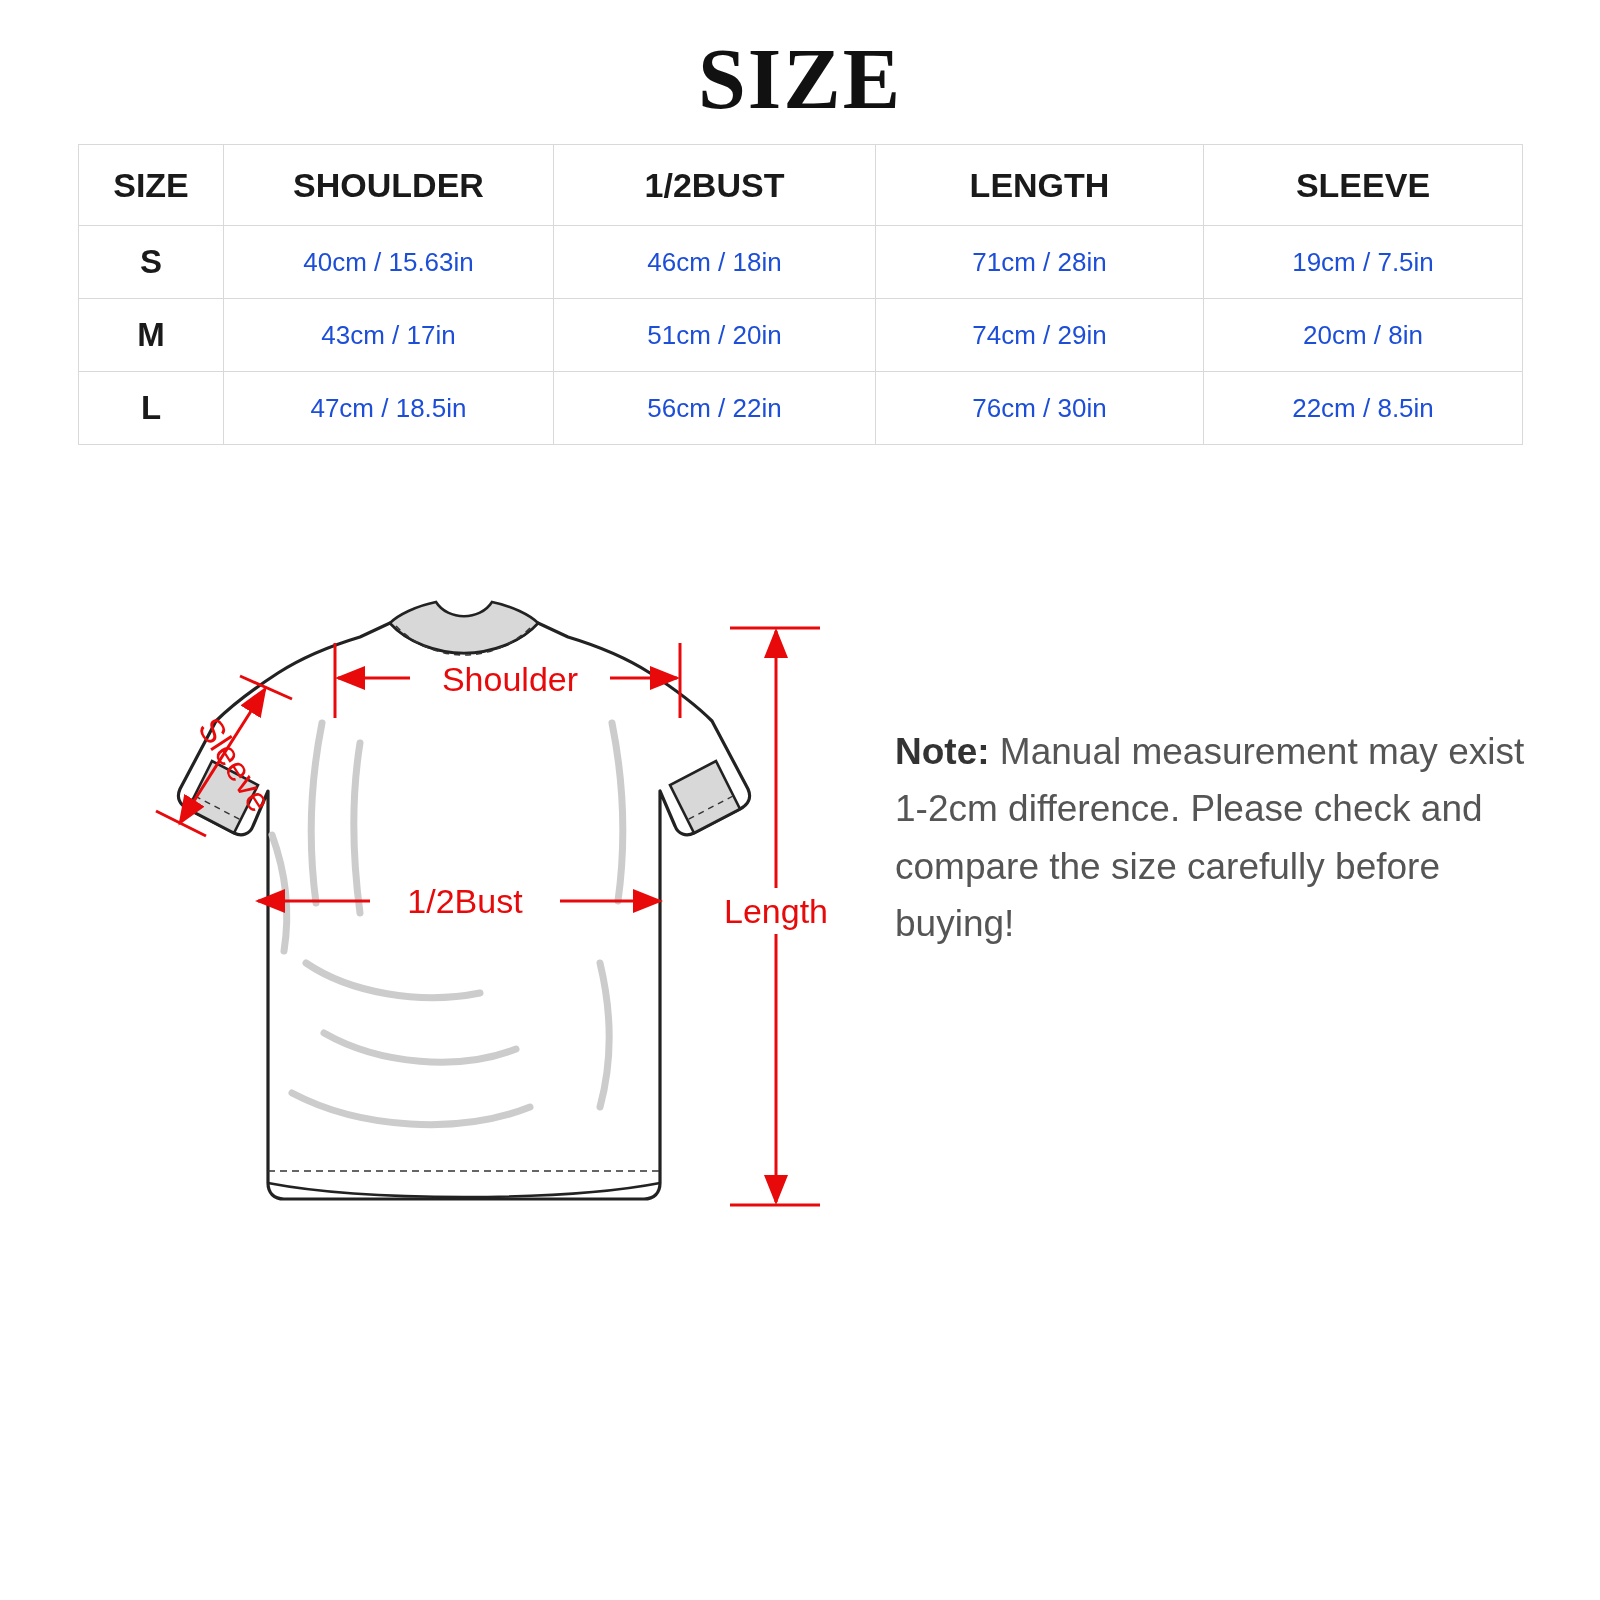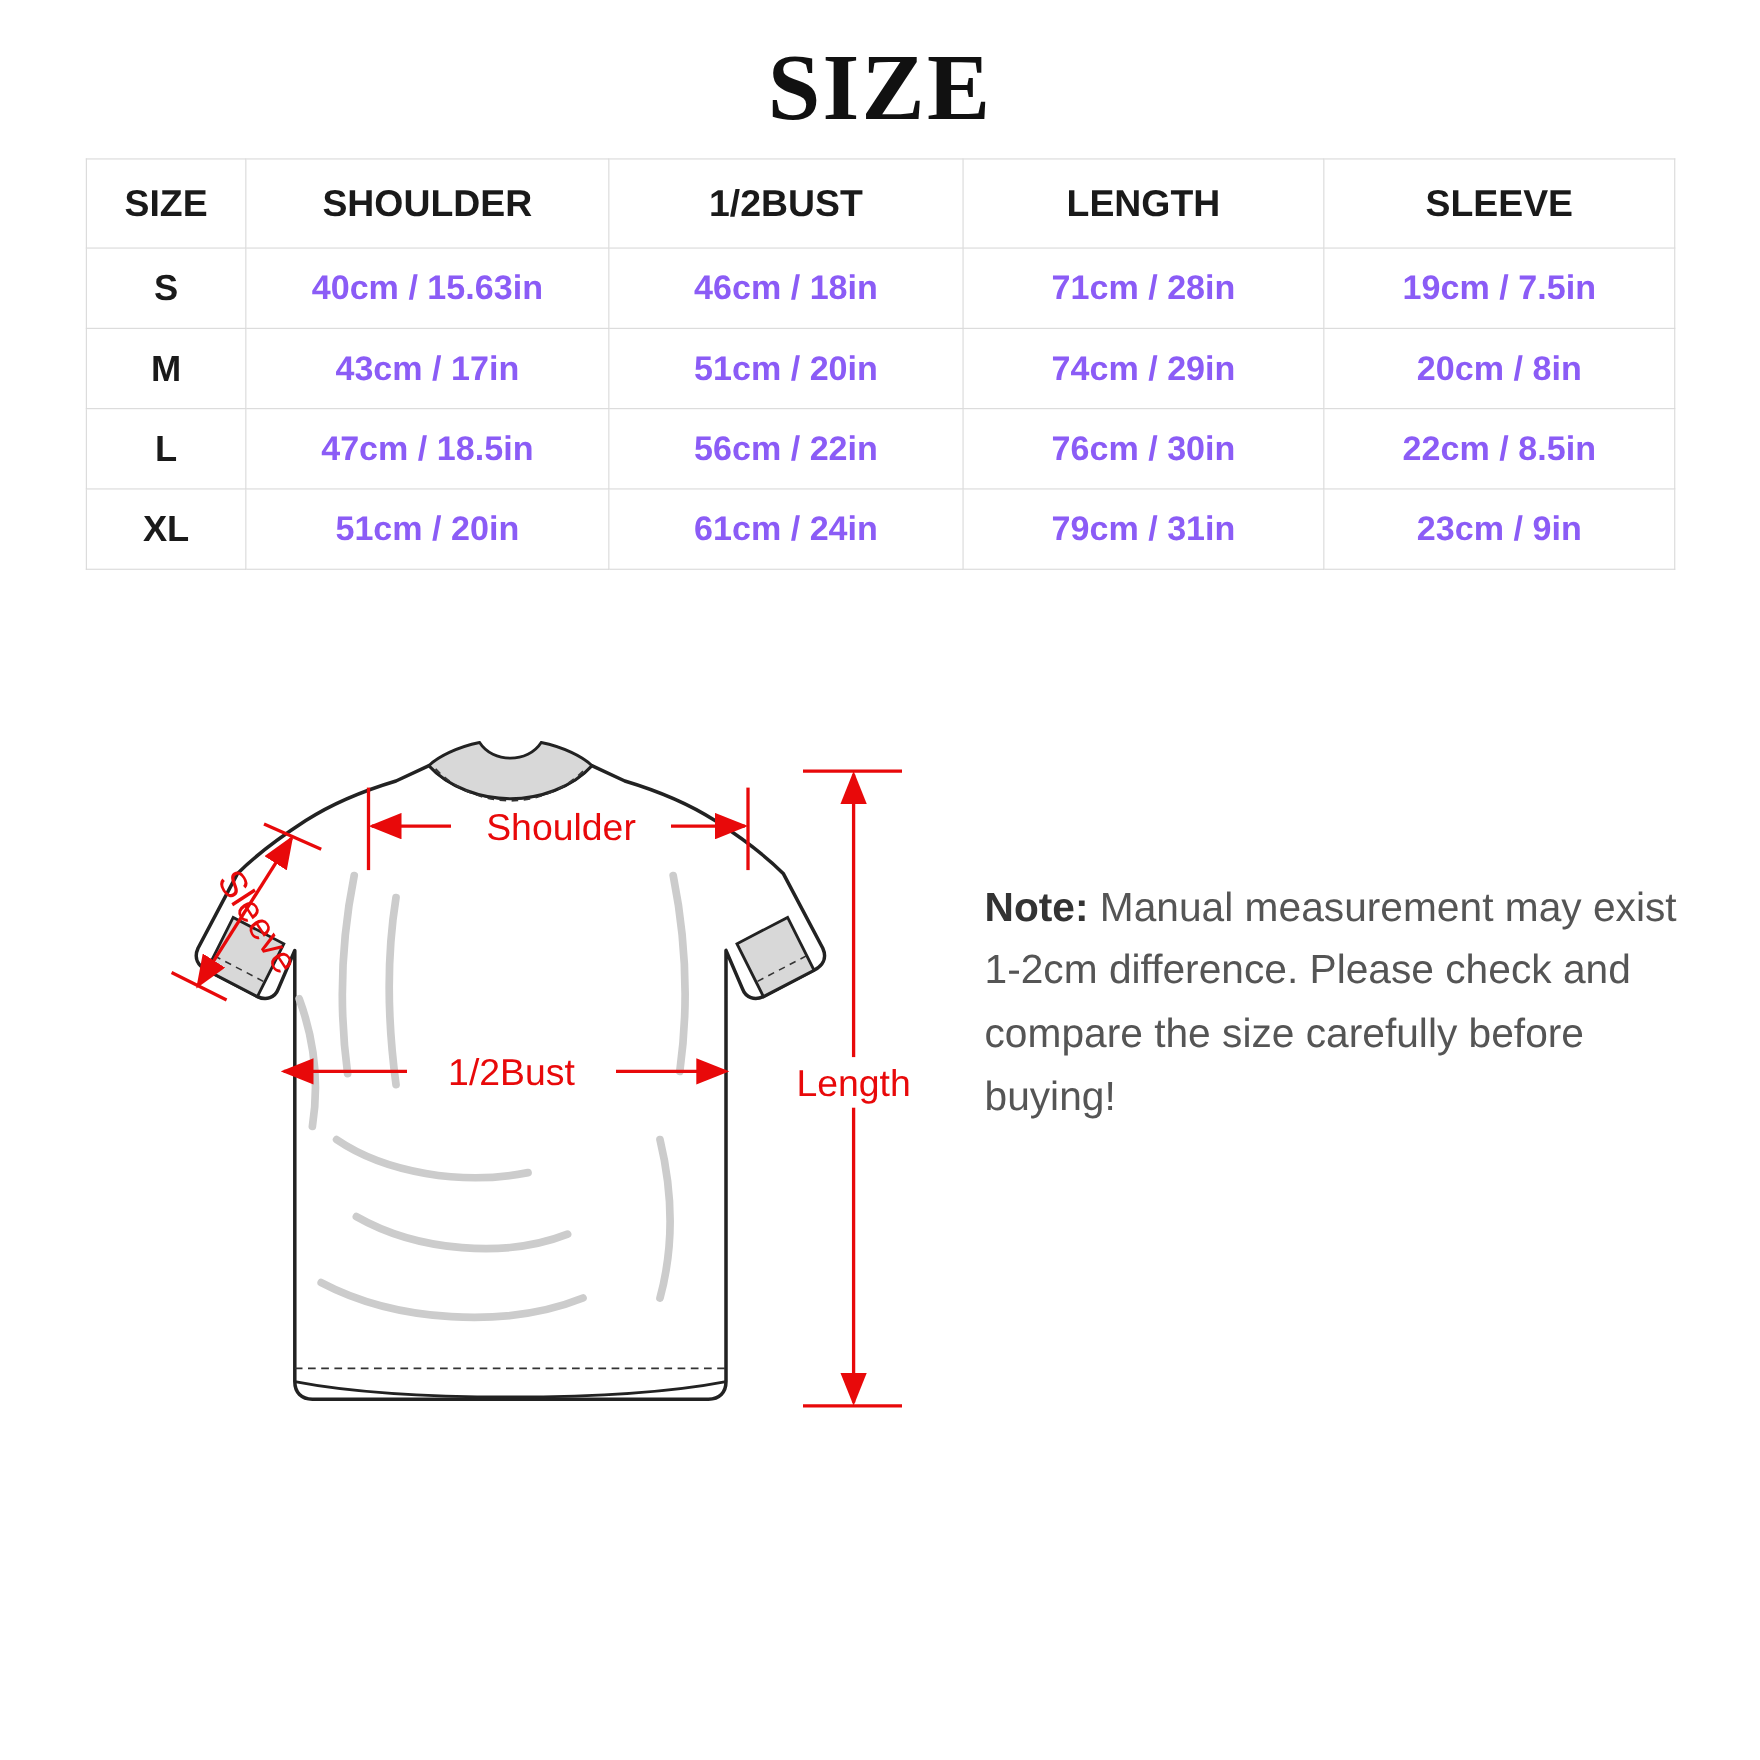--- a/index.html
+++ b/index.html
@@ -36,23 +36,23 @@
     width: 1444px;
     table-layout: fixed;
   }
 
   table.size-table th,
   table.size-table td {
     border: 1px solid #d9d9d9;
     text-align: center;
     vertical-align: middle;
     height: 70px;
-    font-size: 31px;
-    color: #8b5cf6;
-    font-weight: bold;
+    font-size: 26px;
+    color: #1d4ed8;
+    font-weight: normal;
   }
 
   table.size-table thead th {
     font-size: 34px;
     font-weight: bold;
     color: #1a1a1a;
     height: 78px;
   }
 
   table.size-table tbody td.size-col {
@@ -133,27 +133,20 @@
         <td>51cm / 20in</td>
         <td>74cm / 29in</td>
         <td>20cm / 8in</td>
       </tr>
       <tr>
         <td class="size-col">L</td>
         <td>47cm / 18.5in</td>
         <td>56cm / 22in</td>
         <td>76cm / 30in</td>
         <td>22cm / 8.5in</td>
-      </tr>
-      <tr>
-        <td class="size-col">XL</td>
-        <td>51cm / 20in</td>
-        <td>61cm / 24in</td>
-        <td>79cm / 31in</td>
-        <td>23cm / 9in</td>
       </tr>
     </tbody>
   </table>
 </div>
 
 <div class="lower">
 
   <svg class="diagram" viewBox="0 0 820 740">
     <defs>
       <marker id="arr" markerWidth="10" markerHeight="8" refX="9" refY="4" orient="auto">

